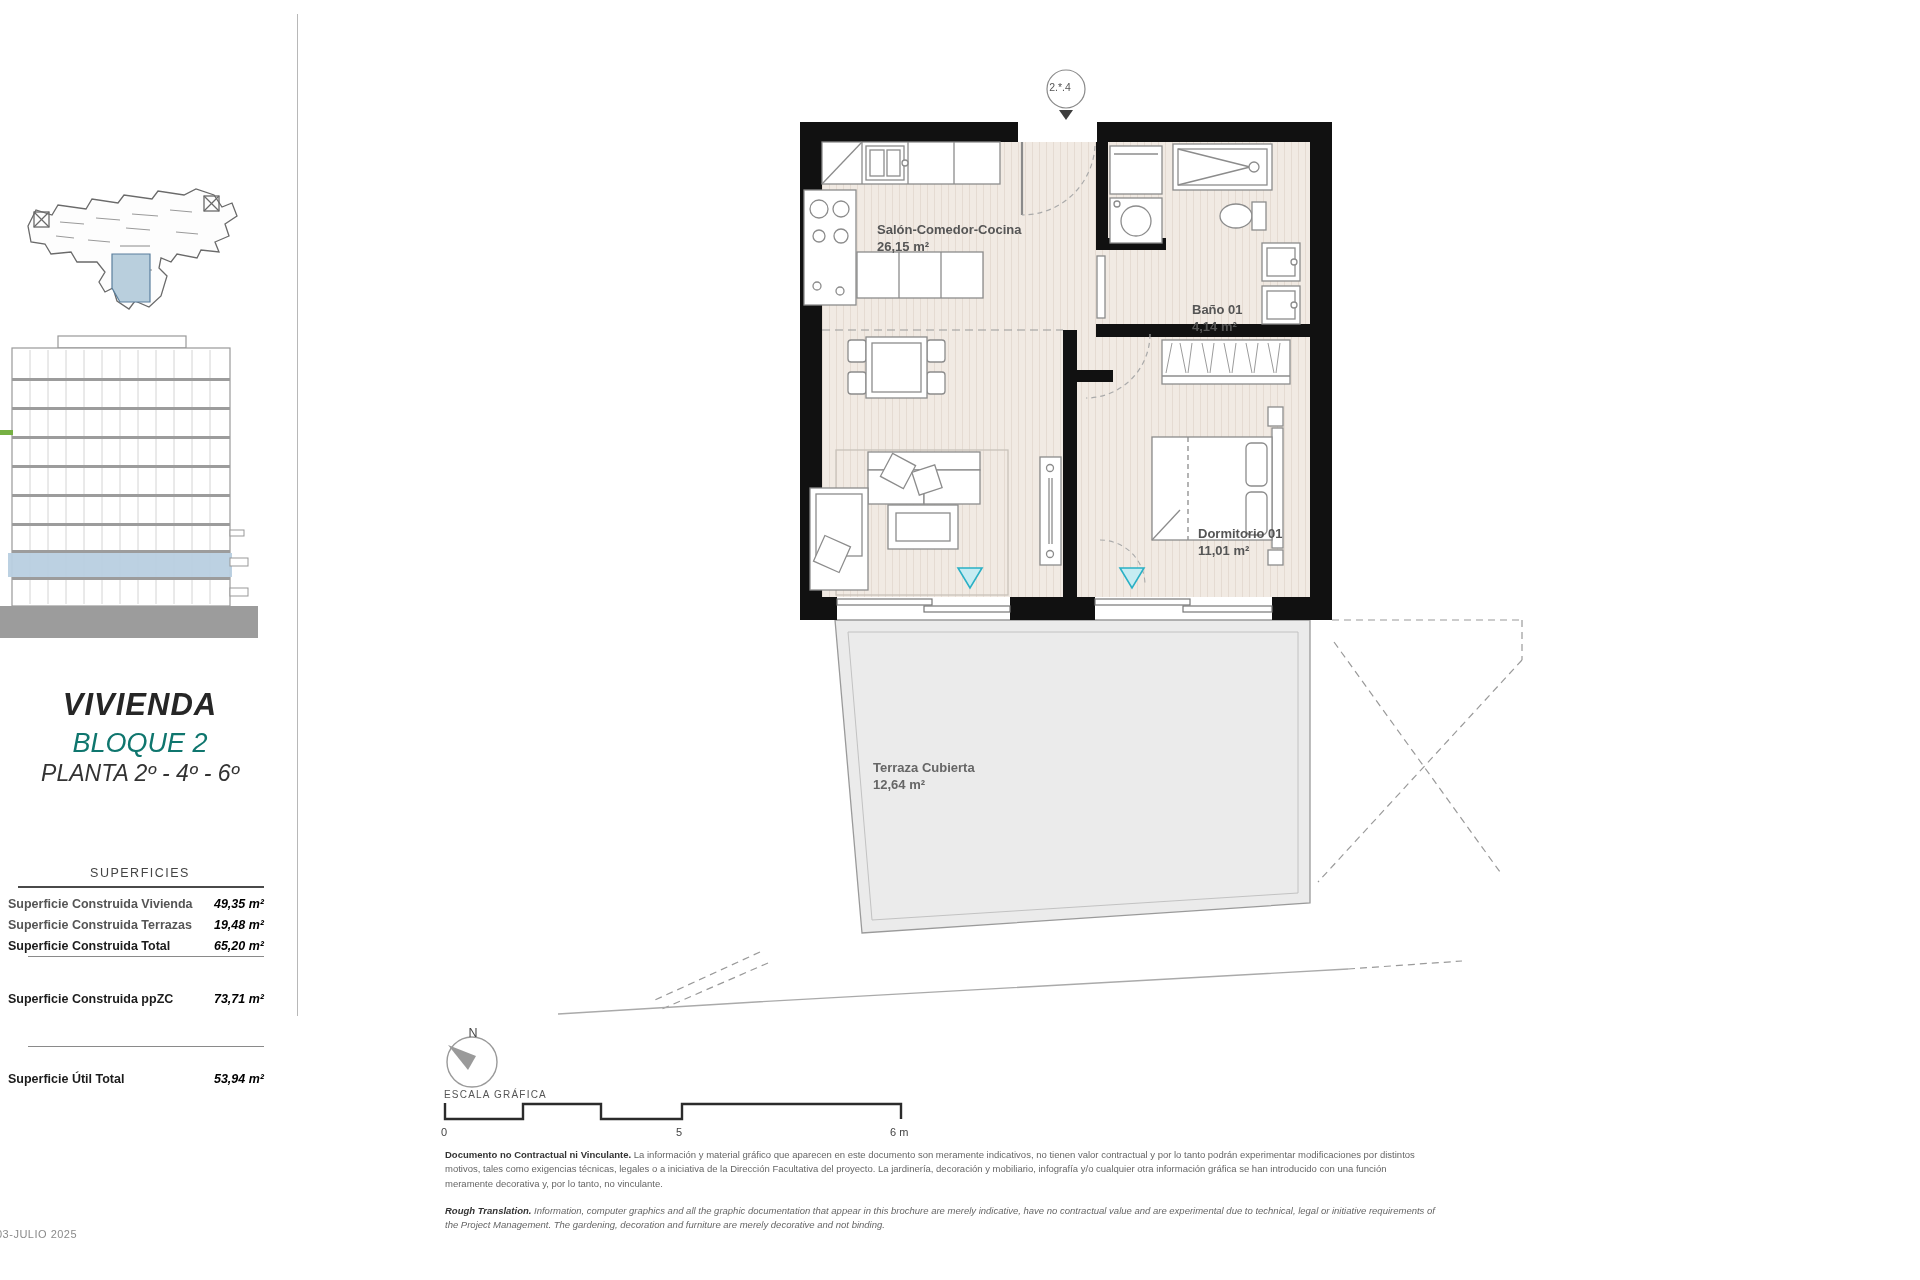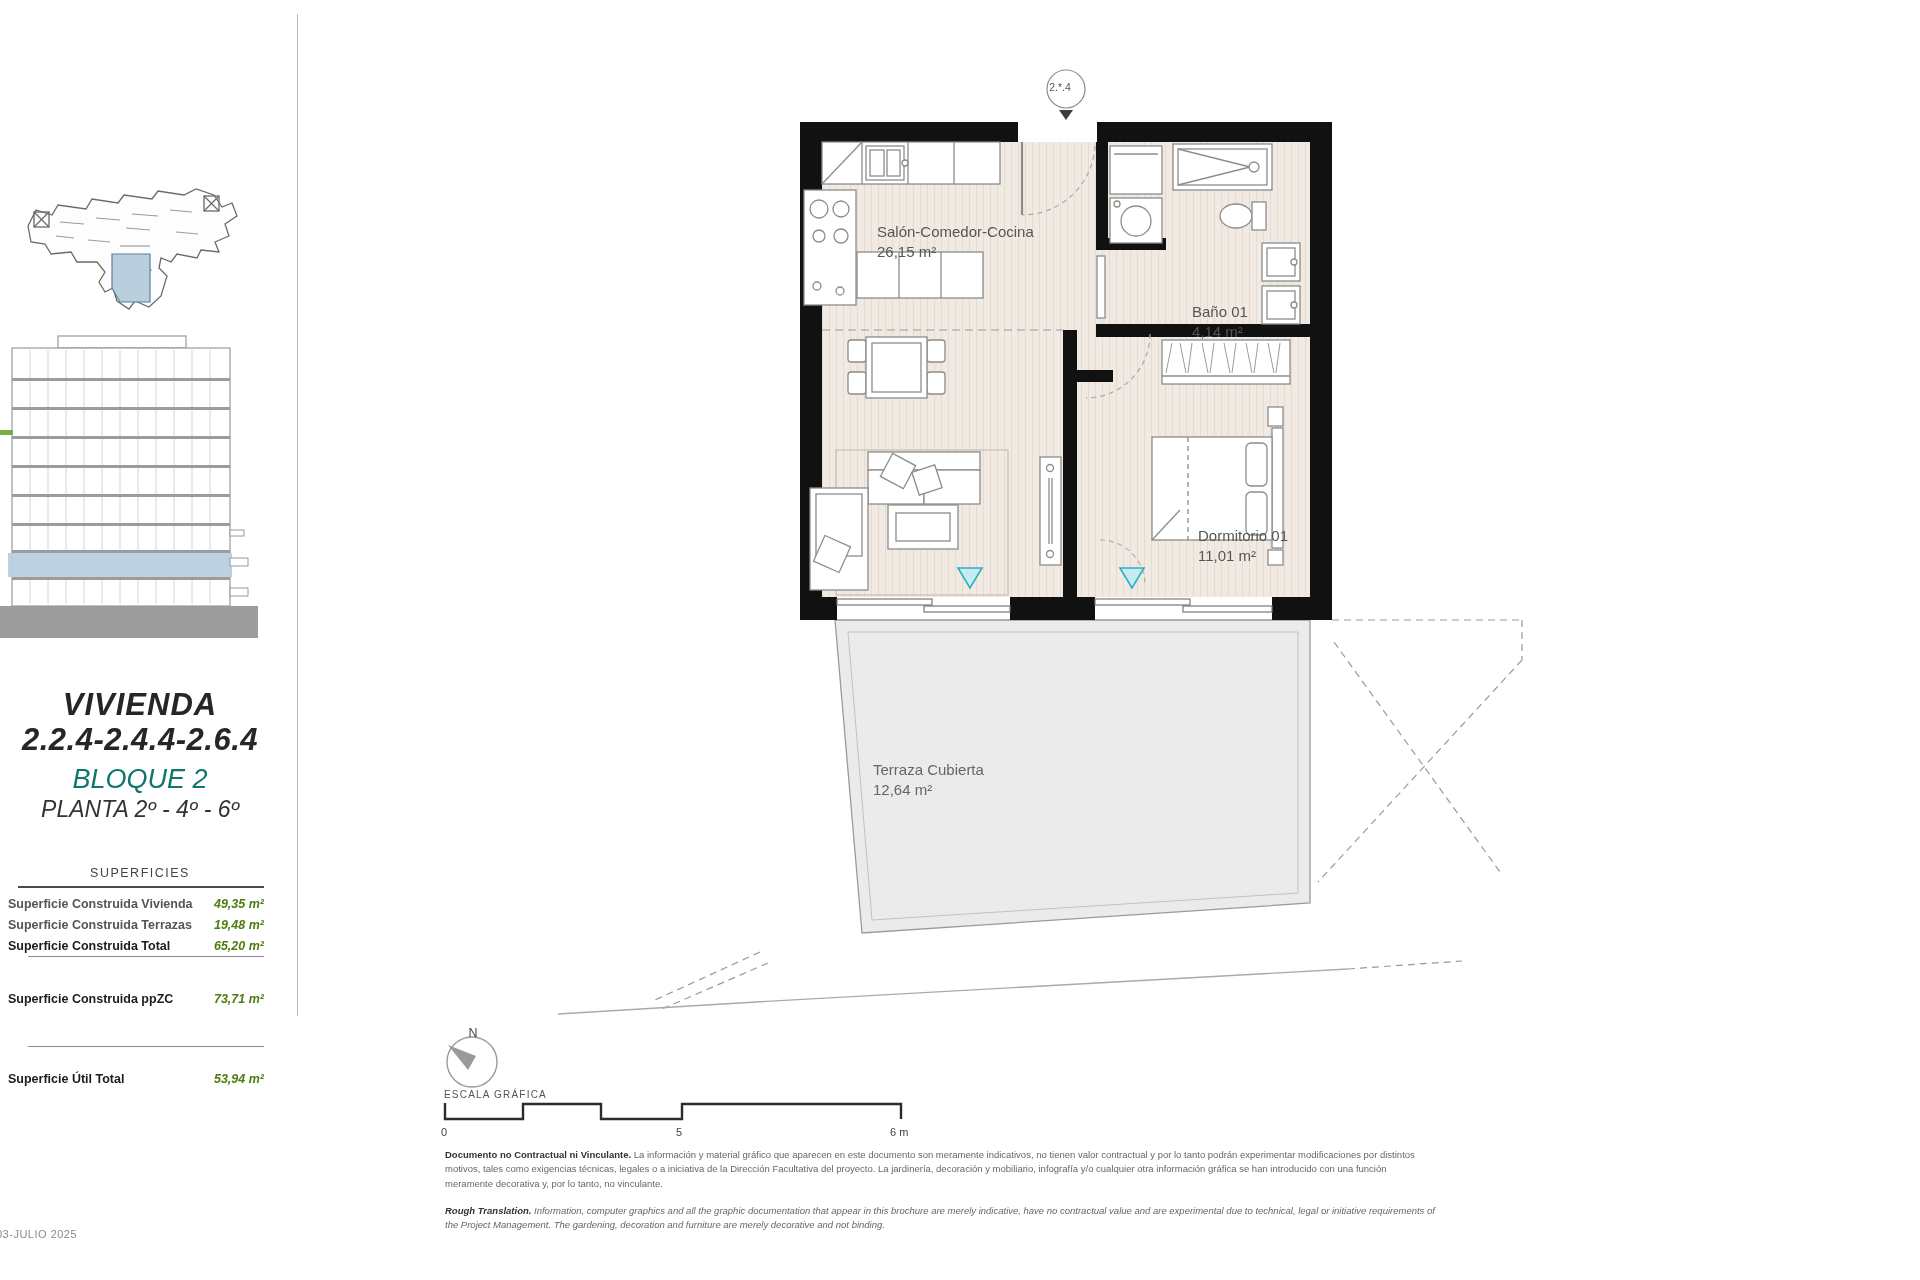--- a/index.html
+++ b/index.html
@@ -14,26 +14,26 @@
   .titleblock{position:absolute;left:0;top:688px;width:280px;text-align:center;color:#262626;font-style:italic;}
   .t-vivienda{font-size:31px;font-weight:bold;letter-spacing:1px;line-height:1.1;}
   .t-numbers{font-size:31px;font-weight:bold;letter-spacing:0.5px;line-height:1.15;}
   .t-bloque{font-size:27px;font-weight:normal;color:#0f766e;margin-top:6px;line-height:1.15;}
   .t-planta{font-size:23px;font-weight:normal;color:#333;line-height:1.3;}
   .superficies-head{position:absolute;left:0;top:866px;width:280px;text-align:center;
     font-size:12.5px;letter-spacing:1.5px;color:#444;}
   .head-rule{position:absolute;left:18px;top:886px;width:246px;height:2px;background:#4a4a4a;}
   .srow{position:absolute;left:8px;width:256px;display:flex;justify-content:space-between;
     font-size:12.5px;color:#555;font-weight:bold;}
-  .srow .val{font-style:italic;color:#4d7c0f;}
+  .srow .val{font-style:italic;color:#000000;}
   .srow.bold{font-weight:bold;color:#1c1c1c;}
   .sep{position:absolute;left:28px;width:236px;height:1px;background:#8a8a8a;}
   .dateline{position:absolute;left:-4px;top:1228px;font-size:11px;color:#8a8a8a;letter-spacing:0.5px;}
   
-  .rlabel{position:absolute;font-size:15px;line-height:1.3;color:#555;white-space:nowrap;}
+  .rlabel{position:absolute;font-size:13px;line-height:1.3;color:#555;white-space:nowrap;font-weight:bold;}
   .bubble-label{position:absolute;left:1046px;top:81px;width:28px;text-align:center;
     font-size:10.5px;color:#555;}
   .north-n{position:absolute;left:464px;top:1026px;width:18px;text-align:center;
     font-size:12.5px;color:#444;}
   .escala{position:absolute;left:444px;top:1089px;font-size:10px;letter-spacing:1.2px;color:#555;}
   .tick{position:absolute;font-size:11px;color:#444;}
   
   .disc{position:absolute;left:445px;width:990px;font-size:9.5px;line-height:1.5;color:#666;}
   .disc .lead{font-weight:bold;color:#333;}
   .disc.en{font-style:italic;}
@@ -269,21 +269,20 @@
     <polygon points="448,1045 476,1056 468,1070" fill="#9a9a9a"></polygon>
   </g>
 
   <path d="M445,1103 L445,1119 L523,1119 L523,1104 L601,1104 L601,1119 L682,1119 L682,1104 L901,1104 L901,1119" fill="none" stroke="#2b2b2b" stroke-width="2.4"></path>
 </svg>
 
 <div class="divider"></div>
 
 <div class="titleblock">
   <div class="t-vivienda">VIVIENDA</div>
-  <div class="t-numbers">2.2.4-2.4.4-2.6.4</div>
   <div class="t-bloque">BLOQUE 2</div>
   <div class="t-planta">PLANTA 2º - 4º - 6º</div>
 </div>
 
 <div class="superficies-head">SUPERFICIES</div>
 <div class="head-rule"></div>
 
 <div class="srow" style="top:897px">
   <span>Superficie Construida Vivienda</span>
   <span class="val">49,35 m²</span>

